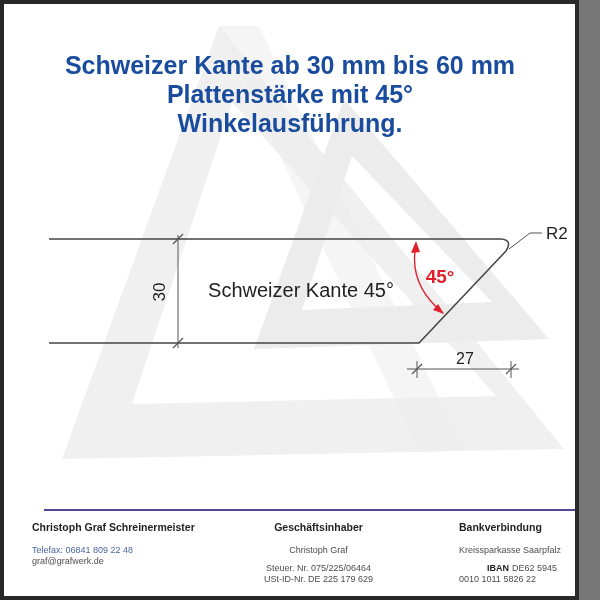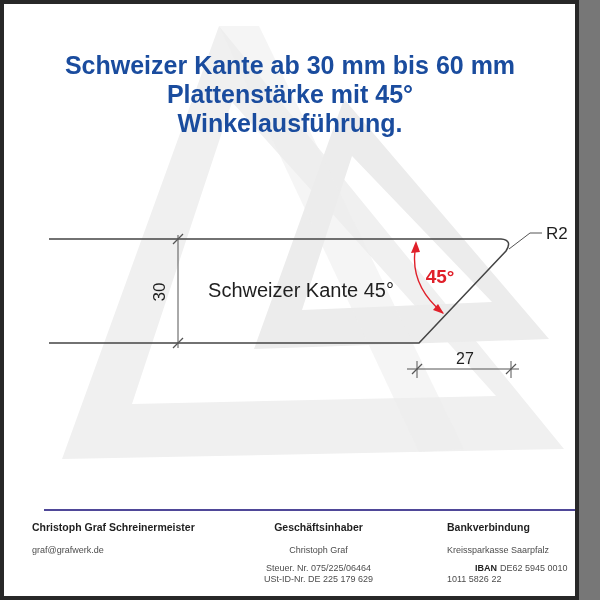--- a/index.html
+++ b/index.html
@@ -29,21 +29,21 @@
   .footer-rule{
     position:absolute;left:40px;top:505px;width:536px;height:2px;
     background:var(--rule-purple);
   }
   .fcol{position:absolute;top:518px;font-size:9px;line-height:11px;color:var(--text-gray);}
   .fcol .fhead{font-size:10.5px;font-weight:bold;color:var(--text-dark);margin:0 0 12px 0;}
   .fcol .gap{height:7px;}
   .fline-blue{color:var(--text-blue);}
   .fcol1{left:28px;}
   .fcol2{left:260px;text-align:center;}
-  .fcol3{left:443px;}
+  .fcol3{left:455px;}
   .blbl{font-weight:bold;color:var(--text-dark);margin-right:3px;padding-left:28px;}
 </style>
 </head>
 <body>
 
 <div class="page">
 
   <svg width="600" height="600" viewBox="0 0 600 600" aria-hidden="true">
     <path class="wm-band1" fill-rule="evenodd" d="M215,22 L58,455 L560,445 Z M228,98 L128,400 L492,392 Z"></path>
     <path class="wm-band2" fill-rule="evenodd" d="M340,95 L250,345 L545,335 Z M348,152 L298,306 L488,298 Z"></path>
@@ -80,20 +80,21 @@
     <line class="dim" x1="403" y1="365" x2="515" y2="365"></line>
     <line class="tick" x1="408" y1="370" x2="418" y2="360"></line>
     <line class="tick" x1="502" y1="370" x2="512" y2="360"></line>
     <text class="dwg-text" x="461" y="360" font-size="16" text-anchor="middle">27</text>
   </svg>
 
   <div class="footer-rule"></div>
 
   <div class="fcol fcol1">
     <p class="fhead">Christoph Graf Schreinermeister</p>
+    <div class="fline-blue">Telefax: 06841 809 22 48</div>
     <div>graf@grafwerk.de</div>
   </div>
 
   <div class="fcol fcol2">
     <p class="fhead">Geschäftsinhaber</p>
     <div>Christoph Graf</div>
     <div class="gap"></div>
     <div>Steuer. Nr. 075/225/06464</div>
     <div>USt-ID-Nr. DE 225 179 629</div>
   </div>

